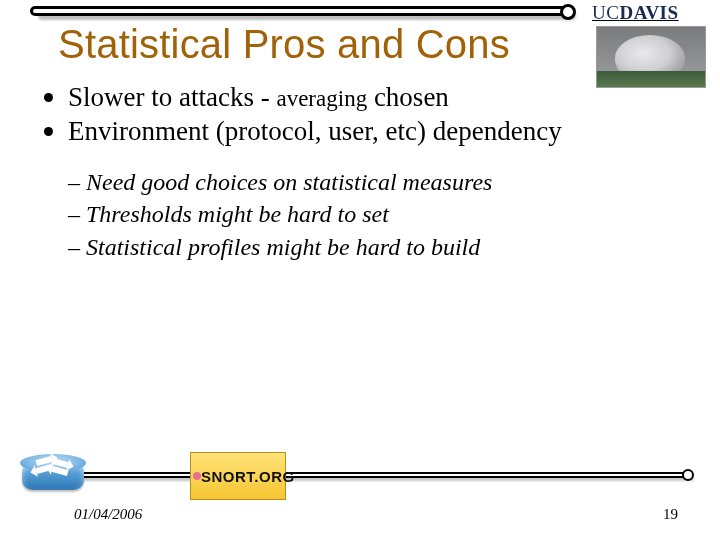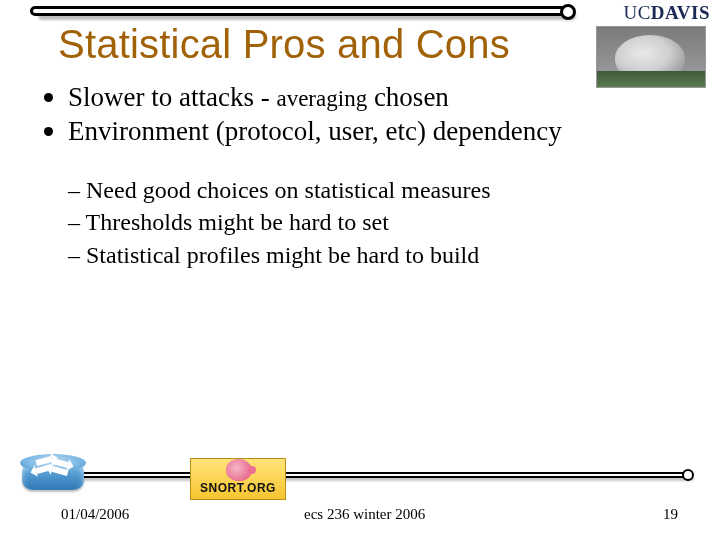--- a/index.html
+++ b/index.html
@@ -43,21 +43,22 @@
     height: 16px;
     border: 3px solid #000;
     border-radius: 50%;
     background: #fff;
   }
   .ucdavis-block {
     position: absolute;
     right: 10px;
     top: 2px;
     width: 118px;
-    text-align: right;
+    text-align: left;
+    text-decoration: underline;
   }
   .ucdavis-label {
     font-family: Georgia, "Times New Roman", serif;
     font-weight: 700;
     font-size: 19px;
     letter-spacing: 0.5px;
     color: #1a2a55;
   }
   .ucdavis-label .uc { font-weight: 400; }
   .corner-img {
@@ -116,22 +117,23 @@
     left: 6px;
     top: 11px;
     width: 9px;
     height: 9px;
     background: #000;
     border-radius: 50%;
   }
   .mixed .averaging { font-size: 23px; text-align: center; }
   .sub-bullets {
     list-style: none;
-    margin-top: 26px;
+    margin-top: 18px;
     margin-left: 30px;
+    font-style: italic;
   }
   .sub-bullets > li {
     font-size: 24px;
     line-height: 1.35;
     color: #000;
   }
   .sub-bullets > li::before {
     content: "– ";
   }
   .bottom-rule {
@@ -203,31 +205,30 @@
   }
   .router-icon .a1 { left: 20px; top: 8px; transform: rotate(-15deg); }
   .router-icon .a2 { left: 36px; top: 10px; transform: rotate(15deg); }
   .router-icon .a3 { left: 20px; top: 16px; transform: rotate(165deg); }
   .router-icon .a4 { left: 36px; top: 18px; transform: rotate(-165deg); }
   .snort-badge {
     position: absolute;
     left: 190px;
     bottom: 40px;
     width: 96px;
-    height: 42px;
+    height: 48px;
     background: linear-gradient(#ffe37a,#f7c531);
     border: 1px solid #b78f12;
     display: flex;
     align-items: center;
     font-family: Arial, sans-serif;
     font-weight: 800;
-    font-size: 12px;
+    font-size: 15px;
     color: #111;
     letter-spacing: 0.5px;
-    flex-direction: column;
   }
   .snort-badge .pig {
     width: 26px; height: 22px;
     margin: 0 4px 0 6px;
     background: radial-gradient(circle at 40% 40%, #f7b6c6 0%, #e96f93 70%);
     border-radius: 50% 55% 50% 50%;
     position: relative;
   }
   .snort-badge .pig::before {
     content: "";
@@ -239,21 +240,21 @@
   }
   .footer {
     position: absolute;
     left: 0; right: 0;
     bottom: 14px;
     height: 20px;
     font-family: "Times New Roman", serif;
     font-size: 15px;
     color: #000;
   }
-  .footer .date { position: absolute; left: 61px; }
+  .footer .date { position: absolute; left: 74px; font-style: italic; }
   .footer .course { position: absolute; left: 304px; }
   .footer .page { position: absolute; right: 42px; }
 </style>
 </head>
 <body>
 
 <div class="top-rule">
   <div class="shadow"></div>
   <div class="bar"></div>
   <div class="ball"></div>
@@ -299,15 +300,14 @@
   <div class="arrow a4"></div>
 </div>
 
 <div class="snort-badge">
   <div class="pig"></div>
   <span>SNORT.ORG</span>
 </div>
 
 <div class="footer">
   <span class="date">01/04/2006</span>
-  <span class="course">ecs 236 winter 2006</span>
   <span class="page">19</span>
 </div>
 
 </body></html>

